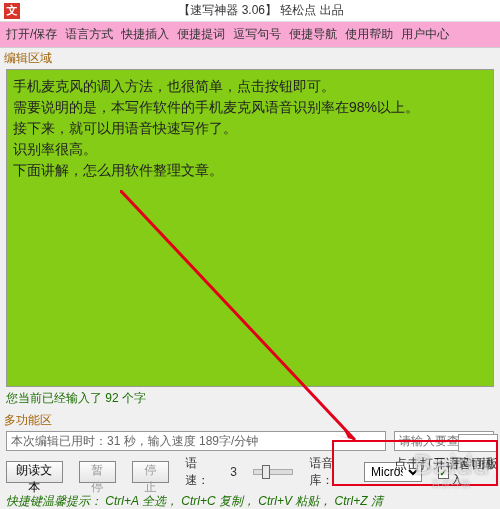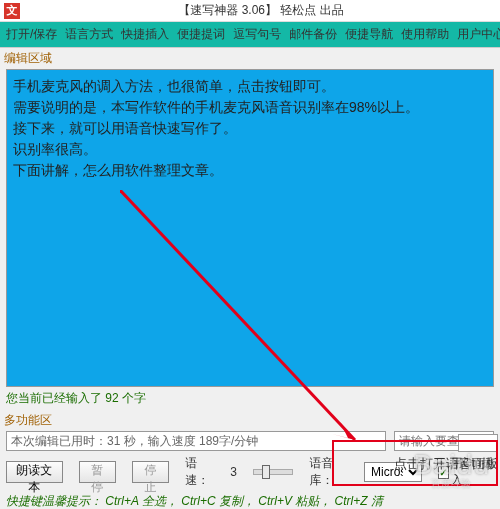--- a/index.html
+++ b/index.html
@@ -27,42 +27,42 @@
     display: flex; align-items: center; justify-content: center;
     color: #fff; font-size: 11px; font-weight: bold;
     margin-right: 6px;
   }
   .title-text {
     flex: 1;
     text-align: center;
     color: #333;
   }
   .menu-bar {
-    background: #14b8a6;
+    background: #f9a8d4;
     border-bottom: 1px solid #ccc;
     padding: 2px 2px;
     display: flex;
     flex-wrap: nowrap;
     gap: 0;
   }
   .menu-item {
     padding: 2px 4px;
     color: #333;
     font-size: 12px;
     white-space: nowrap;
     cursor: pointer;
   }
   .section-label {
     padding: 2px 4px;
     background: #f0f0f0;
     color: #a16207;
     font-size: 12px;
   }
   .editor {
-    background: #0ea5e9;
+    background: #84cc16;
     border: 1px solid #999;
     margin: 0 6px;
     padding: 6px;
     height: 318px;
     font-size: 14px;
     line-height: 1.5;
     color: #222;
     white-space: pre-wrap;
     overflow: hidden;
     font-family: "SimSun", "宋体", sans-serif;
@@ -241,21 +241,20 @@
   <div class="app-icon">文</div>
   <div class="title-text">【速写神器 3.06】  轻松点  出品</div>
 </div>
 
 <div class="menu-bar">
   <div class="menu-item">打开/保存</div>
   <div class="menu-item">语言方式</div>
   <div class="menu-item">快捷插入</div>
   <div class="menu-item">便捷提词</div>
   <div class="menu-item">逗写句号</div>
-  <div class="menu-item">邮件备份</div>
   <div class="menu-item">便捷导航</div>
   <div class="menu-item">使用帮助</div>
   <div class="menu-item">用户中心</div>
 
 </div>
 
 <div class="section-label">编辑区域</div>
 
 <div class="editor">手机麦克风的调入方法，也很简单，点击按钮即可。
 需要说明的是，本写作软件的手机麦克风语音识别率在98%以上。

